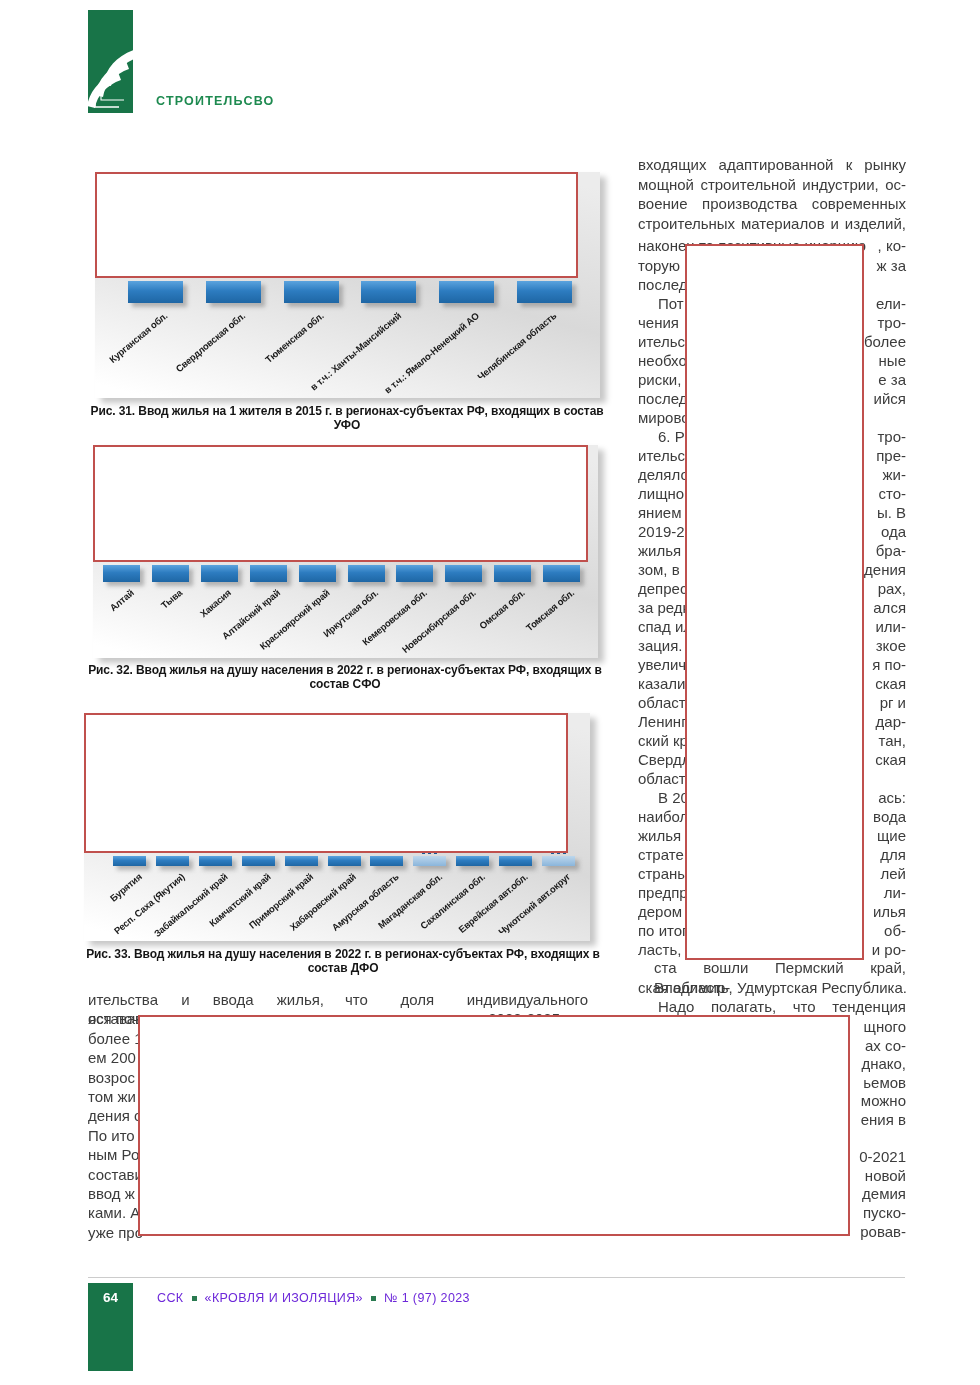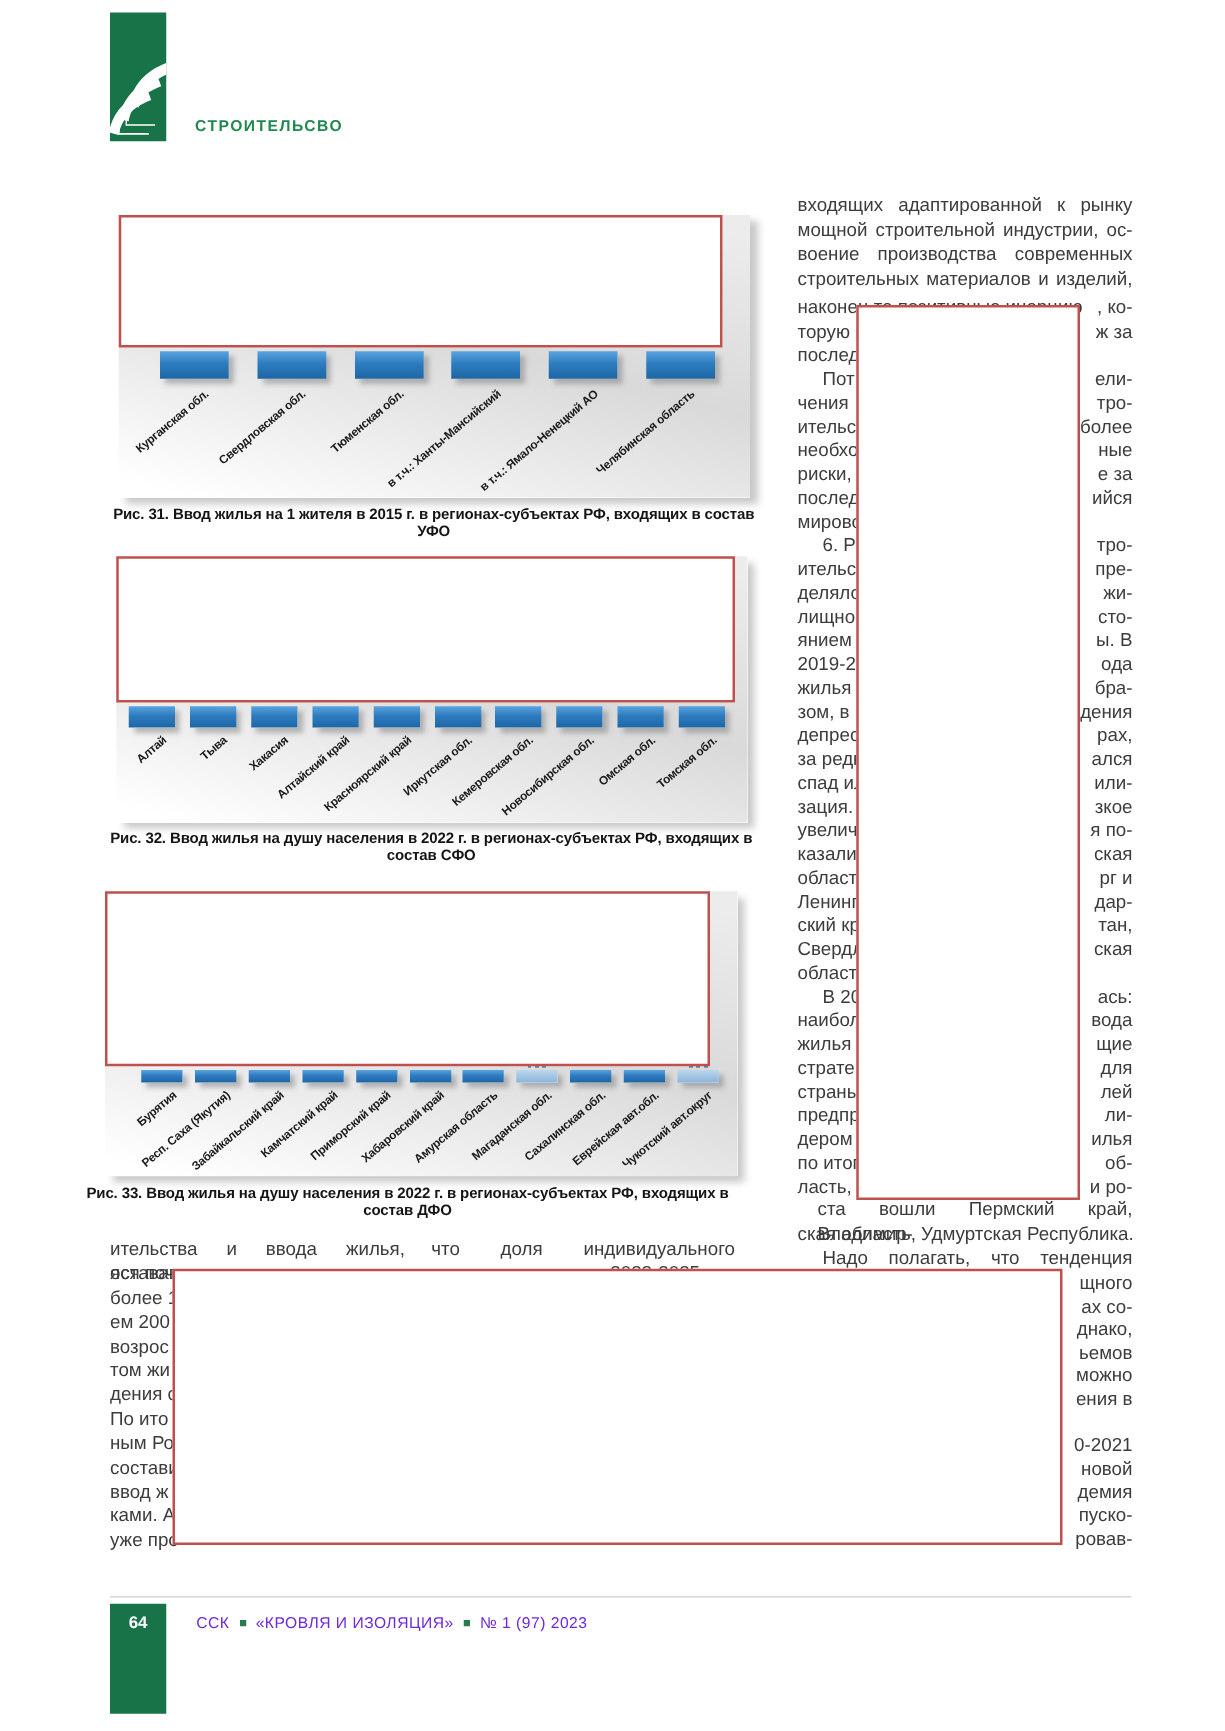--- a/index.html
+++ b/index.html
@@ -74,21 +74,21 @@
       <path d="M2,92 C5,76 16,64 33,58 L36,66 C22,71 12,81 10,94 Z" transform="translate(13,-18)"></path>
     </g>
     <path d="M7,84 L7,97 L31,97" stroke="#ffffff" stroke-width="1.4" fill="none"></path>
     <path d="M13,77 L13,90 L36,90" stroke="#ffffff" stroke-width="1.1" fill="none"></path>
   </svg>
 </div>
 <div class="section-label">СТРОИТЕЛЬСВО</div>
 
 <div class="figcap" style="left:77px;top:404px;width:540px;">Рис. 31. Ввод жилья на 1 жителя в 2015 г. в регионах-субъектах РФ, входящих в состав УФО</div>
 <div class="figcap" style="left:75px;top:663px;width:540px;">Рис. 32. Ввод жилья на душу населения в 2022 г. в регионах-субъектах РФ, входящих в состав СФО</div>
-<div class="figcap" style="left:56px;top:947px;width:540px;">Рис. 33. Ввод жилья на душу населения в 2022 г. в регионах-субъектах РФ, входящих в состав ДФО</div>
+<div class="figcap" style="left:73px;top:947px;width:540px;">Рис. 33. Ввод жилья на душу населения в 2022 г. в регионах-субъектах РФ, входящих в состав ДФО</div>
 
 <div id="generated-root">
     <div class="chart-bg" style="left: 95px; top: 172px; width: 505px; height: 226px;"></div>
     <div class="bar" style="left: 128px; top: 281px; width: 55px; height: 22px;"></div>
     <div class="xlab" style="top: 310px; right: 817.5px;">Курганская обл.</div>
     <div class="bar" style="left: 205.8px; top: 281px; width: 55px; height: 22px;"></div>
     <div class="xlab" style="top: 310px; right: 739.7px;">Свердловская обл.</div>
     <div class="bar" style="left: 283.6px; top: 281px; width: 55px; height: 22px;"></div>
     <div class="xlab" style="top: 310px; right: 661.9px;">Тюменская обл.</div>
     <div class="bar" style="left: 361.4px; top: 281px; width: 55px; height: 22px;"></div>

